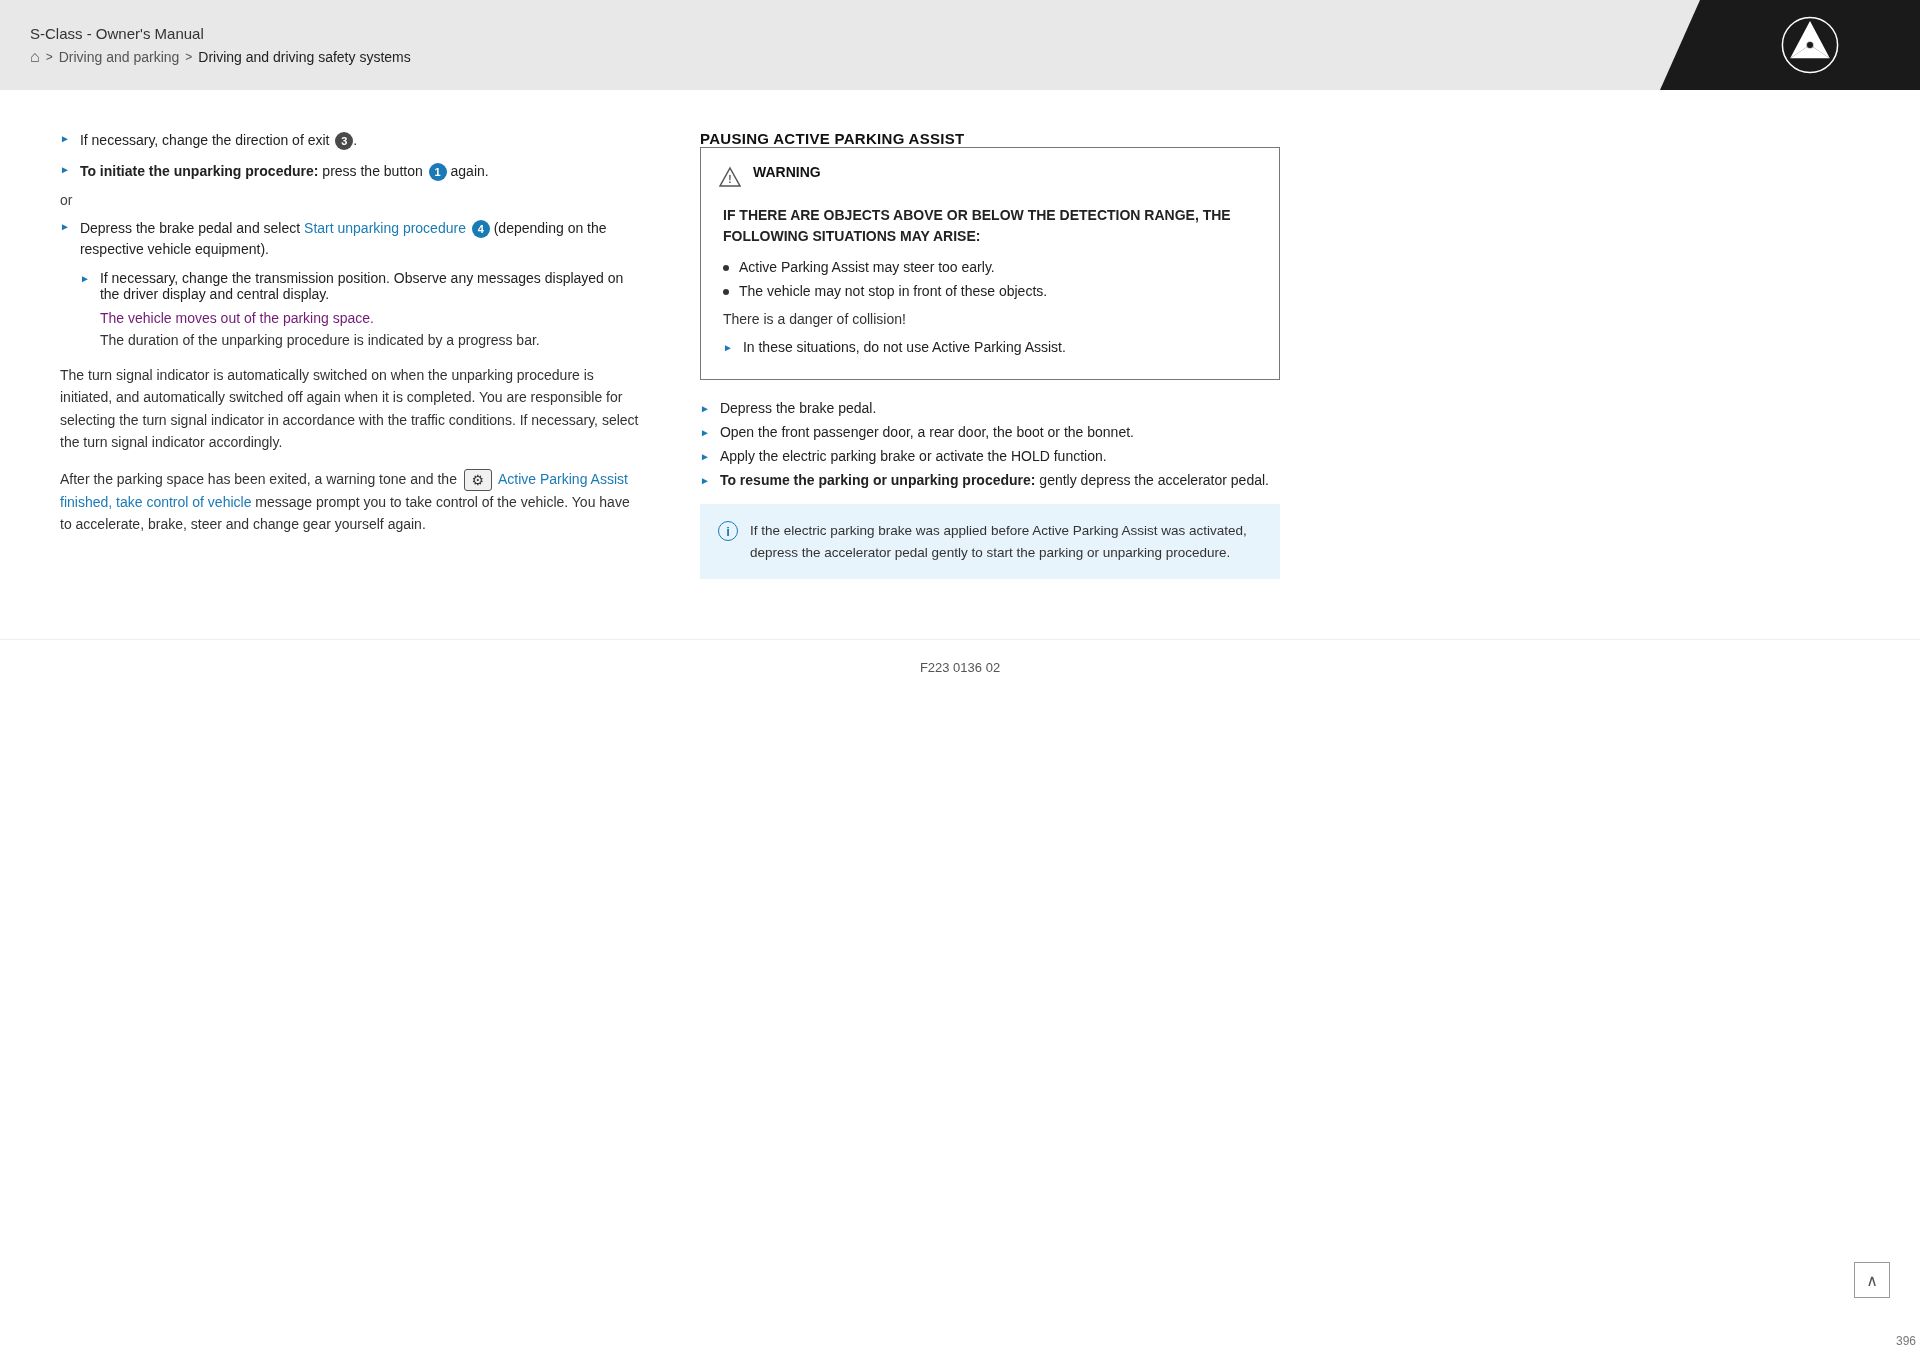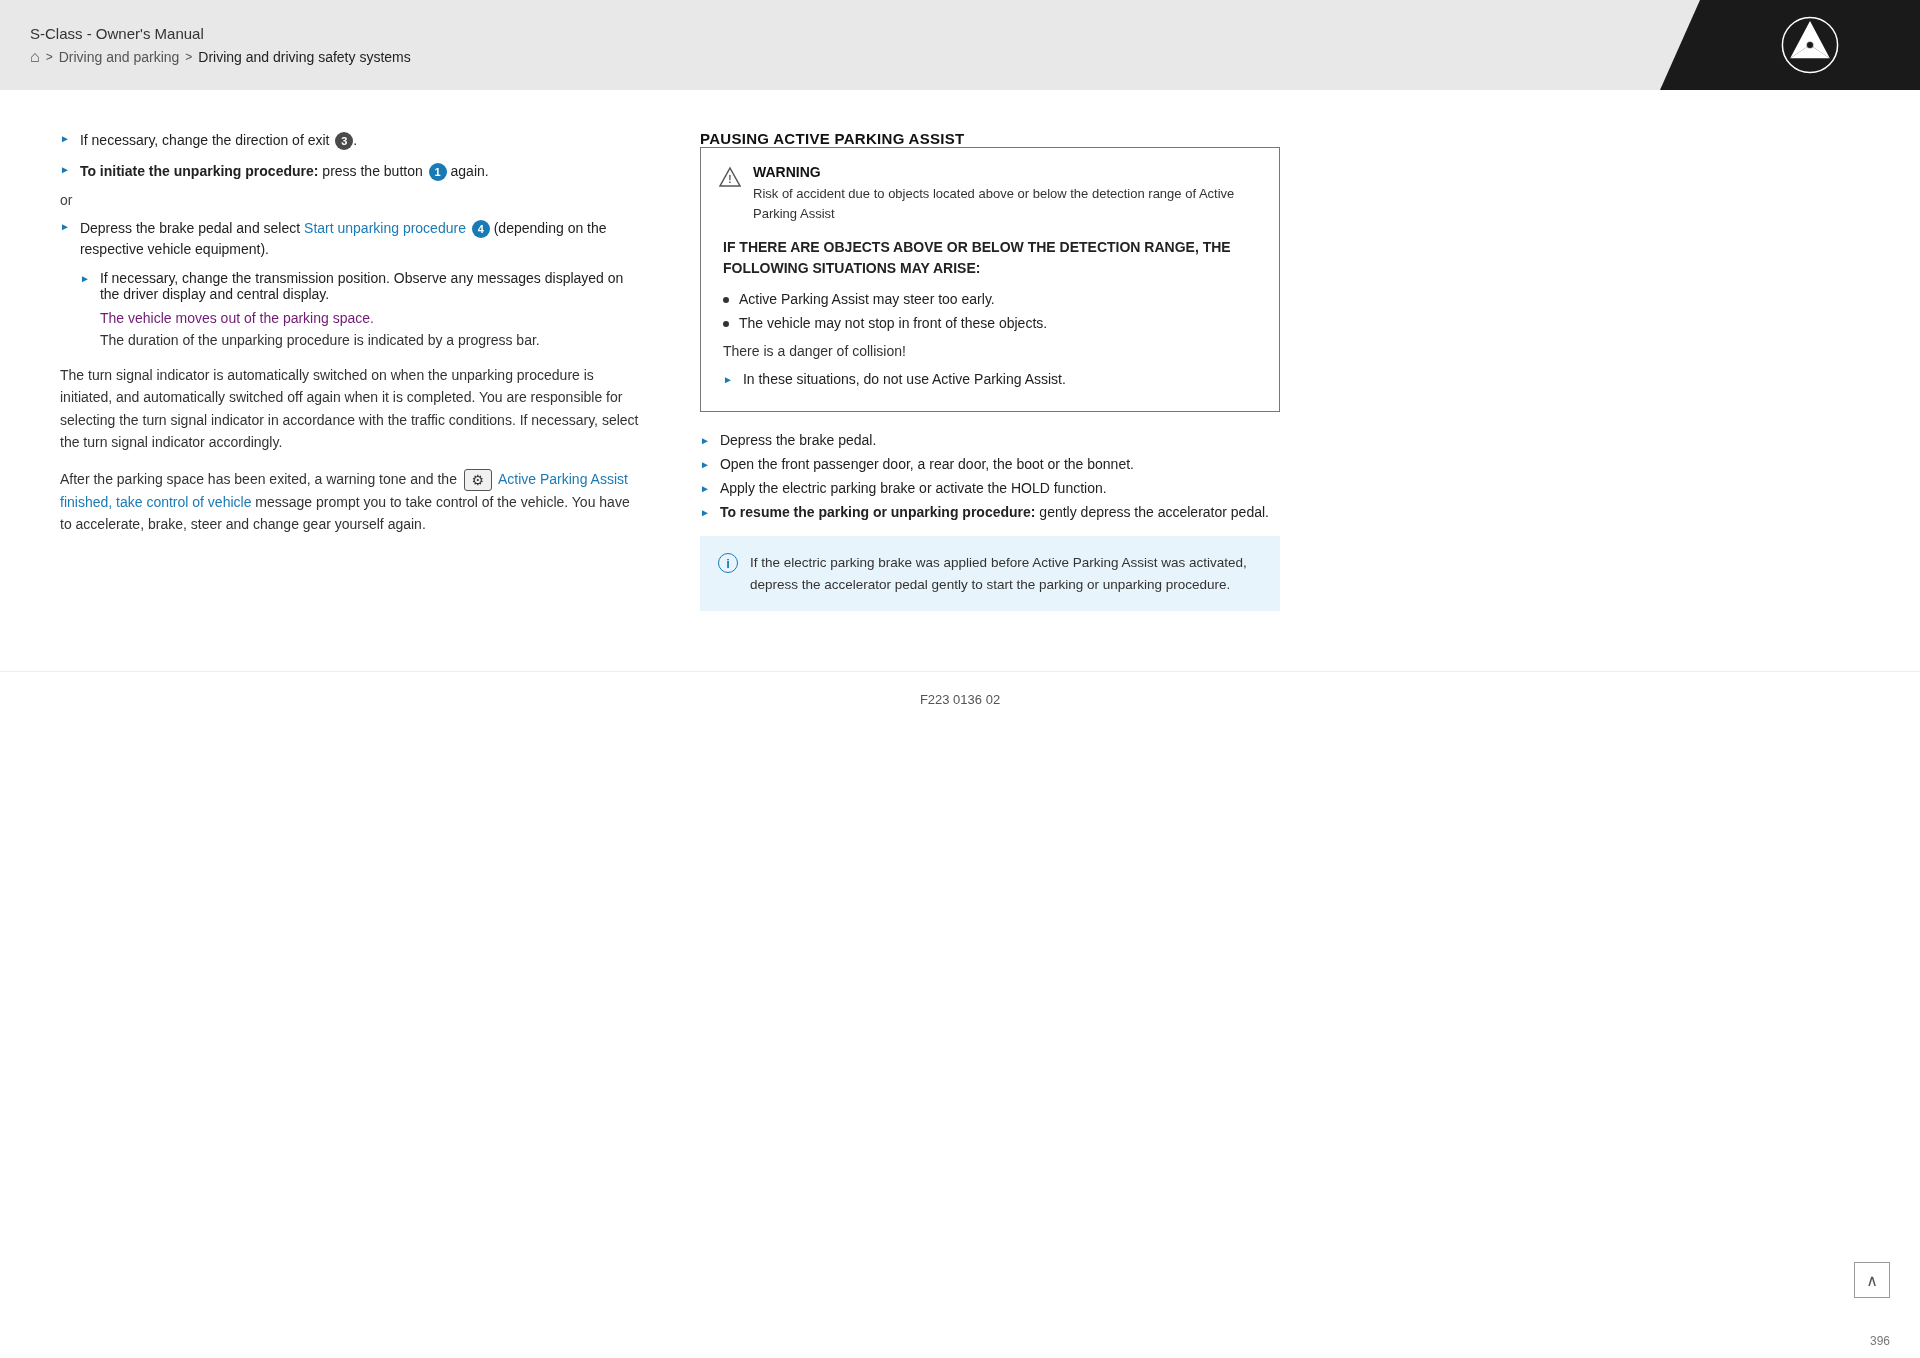--- a/index.html
+++ b/index.html
@@ -331,21 +331,21 @@
       padding: 20px;
       font-size: 13px;
       color: #555;
       border-top: 1px solid #eee;
       margin-top: 20px;
     }
 
     .page-num {
       position: absolute;
       bottom: 10px;
-      right: 30px;
+      right: 4px;
       font-size: 12px;
       color: #777;
     }
 
     .right-para {
       line-height: 1.6;
       margin-bottom: 14px;
       color: #333;
     }
 
@@ -439,21 +439,20 @@
       <div class="warning-header">
         <div class="warning-triangle">
           
           <svg width="22" height="22" viewBox="0 0 22 22" xmlns="http://www.w3.org/2000/svg">
             <polygon points="11,2 21,20 1,20" fill="none" stroke="#555" stroke-width="1.5"></polygon>
             <text x="11" y="17" text-anchor="middle" font-size="10" fill="#555" font-weight="bold">!</text>
           </svg>
         </div>
         <div>
           <div class="warning-label">WARNING</div>
-          <div class="warning-desc">Risk of accident due to objects located above or below the detection range of Active Parking Assist</div>
         </div>
       </div>
       <div class="warning-body">
         <div class="warning-bold-text">IF THERE ARE OBJECTS ABOVE OR BELOW THE DETECTION RANGE, THE FOLLOWING SITUATIONS MAY ARISE:</div>
 
         <div class="dot-item">
           <div class="dot"></div>
           <span>Active Parking Assist may steer too early.</span>
         </div>
         <div class="dot-item">

